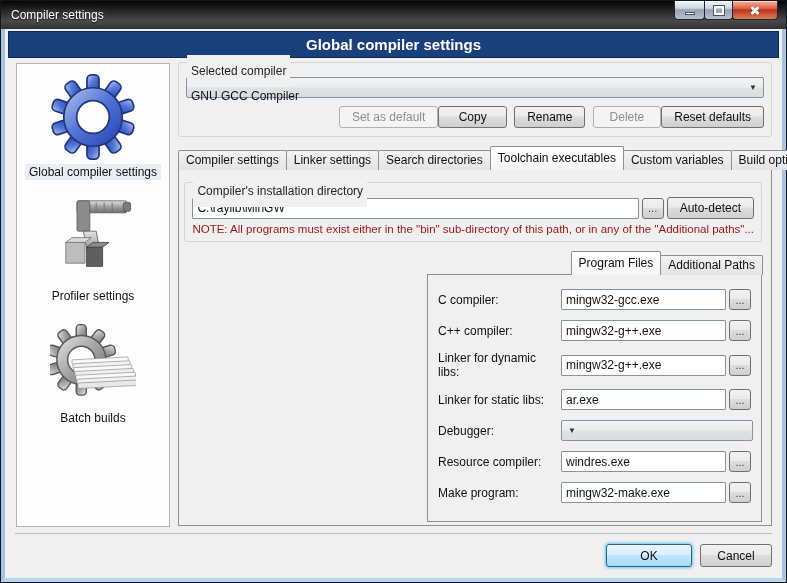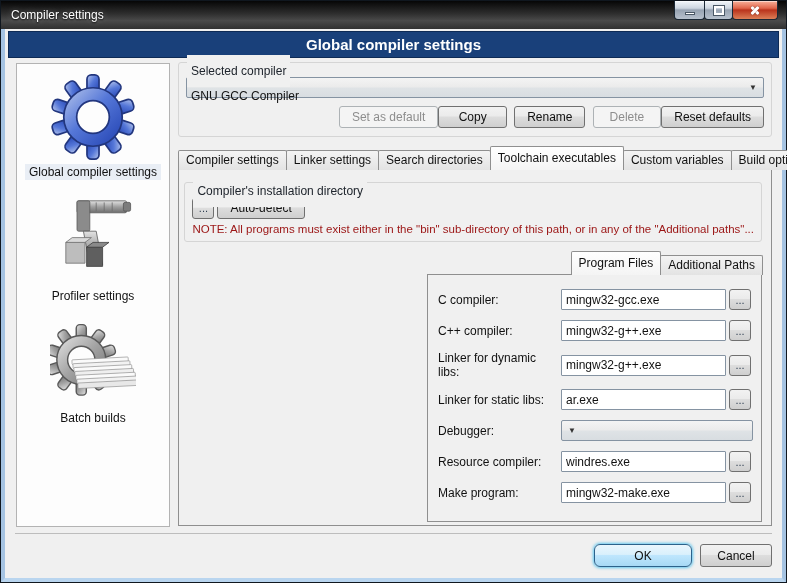--- a/index.html
+++ b/index.html
@@ -91,23 +91,23 @@
   .subpanel { border:1px solid #8f8f8f; background:#f0f0f0; margin-top:-1px; flex:1;
     padding:14px 8px 8px 8px; position:relative; z-index:1; }
 
   .field-row { display:grid; grid-template-columns:122px 1fr 24px; gap:0 3px; align-items:center; margin-bottom:10px; }
   .field-row .flabel { font-size:12px; color:#111; padding-left:2px; }
   .field-row .combo { grid-column:2 / 4; }
 
   
   .footer-sep { position:absolute; left:10px; right:10px; bottom:44px; border-top:1px solid #bdbdbd; }
   .footer { position:absolute; right:10px; bottom:11px; display:flex; gap:8px; }
-  .btn.ok { width:98px; height:23px; border-color:#2c628b;
+  .btn.ok { width:86px; height:23px; border-color:#2c628b;
     background:linear-gradient(180deg,#eaf6fd 0%,#d9f0fc 45%,#bee6fd 50%,#a7d9f5 100%);
-    box-shadow:0 0 3px 1px #62c6ee;border-radius:6px; }
+    box-shadow:0 0 3px 1px #62c6ee; }
   .btn.cancel { width:72px; height:23px; }
 </style>
 </head>
 <body>
 
 <div class="window">
 
   <div class="titlebar">
     <span class="title-text">Compiler settings</span>
     <div class="win-btns">
@@ -247,20 +247,21 @@
         <div class="tab">Custom variables</div>
         <div class="tab">Build options</div>
 
       </div>
 
       <div class="tabpanel">
 
         <div class="groupbox grp-install">
           <span class="legend">Compiler's installation directory</span>
           <div class="install-row">
+            <input class="textbox" type="text" value="C:\raylib\MinGW" style="">
             <button class="dots-btn">...</button>
             <button class="btn autodetect">Auto-detect</button>
           </div>
           <div class="note">NOTE: All programs must exist either in the "bin" sub-directory of this path, or in any of the "Additional paths"...</div>
         </div>
 
         <div class="subtabs">
           <div class="tab active">Program Files</div>
           <div class="tab">Additional Paths</div>
         </div>

